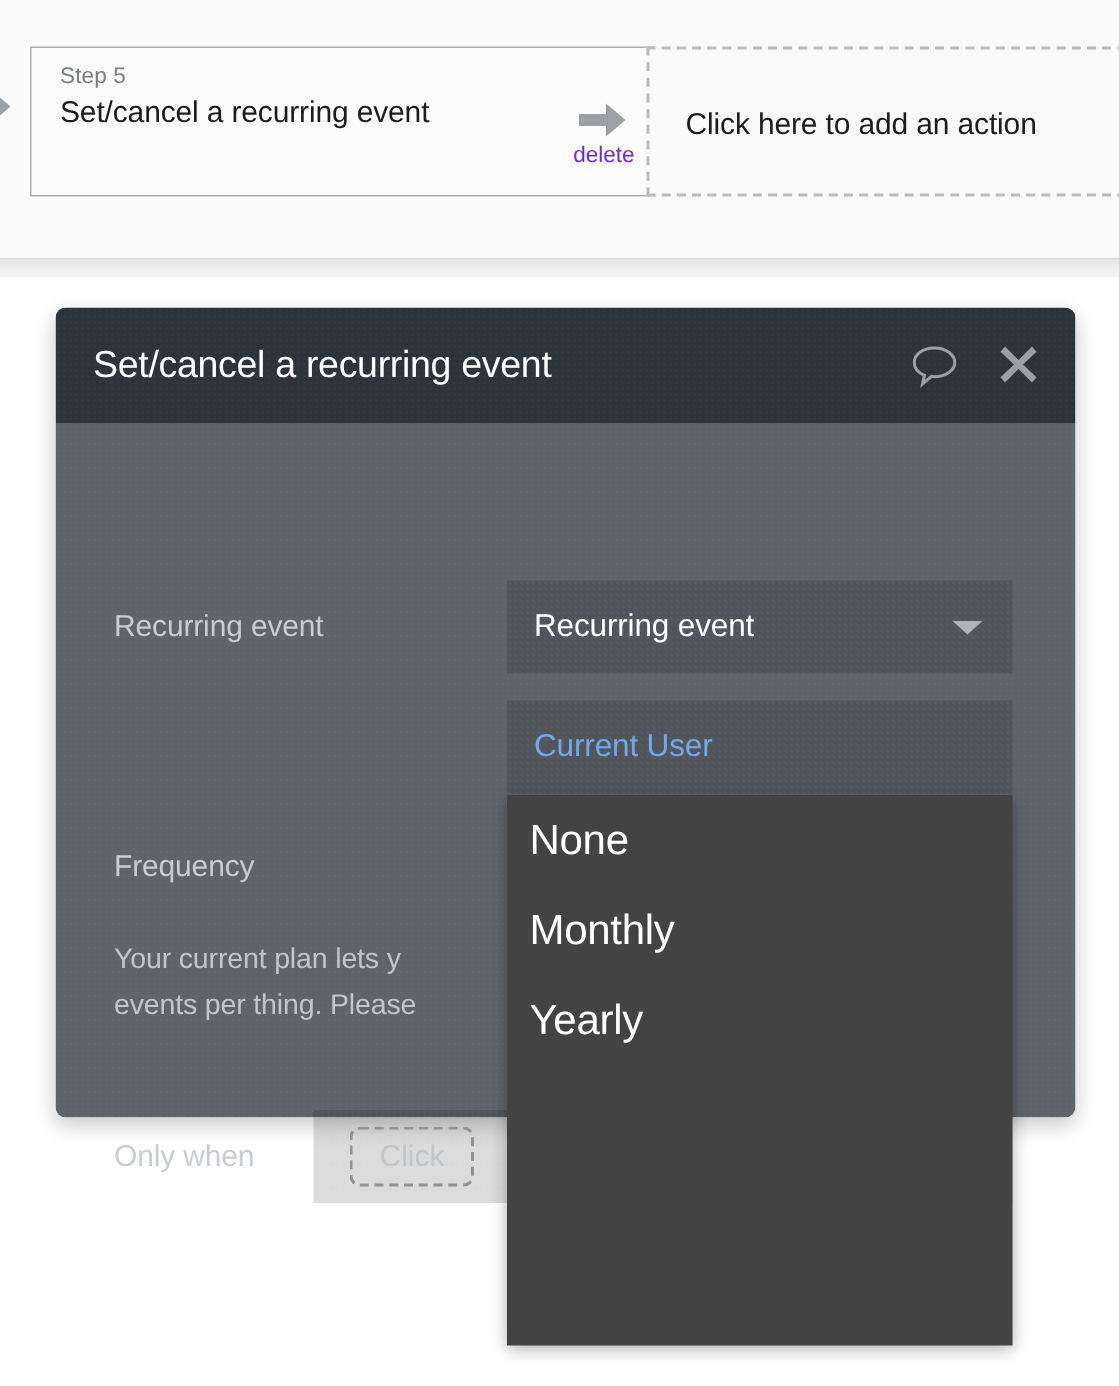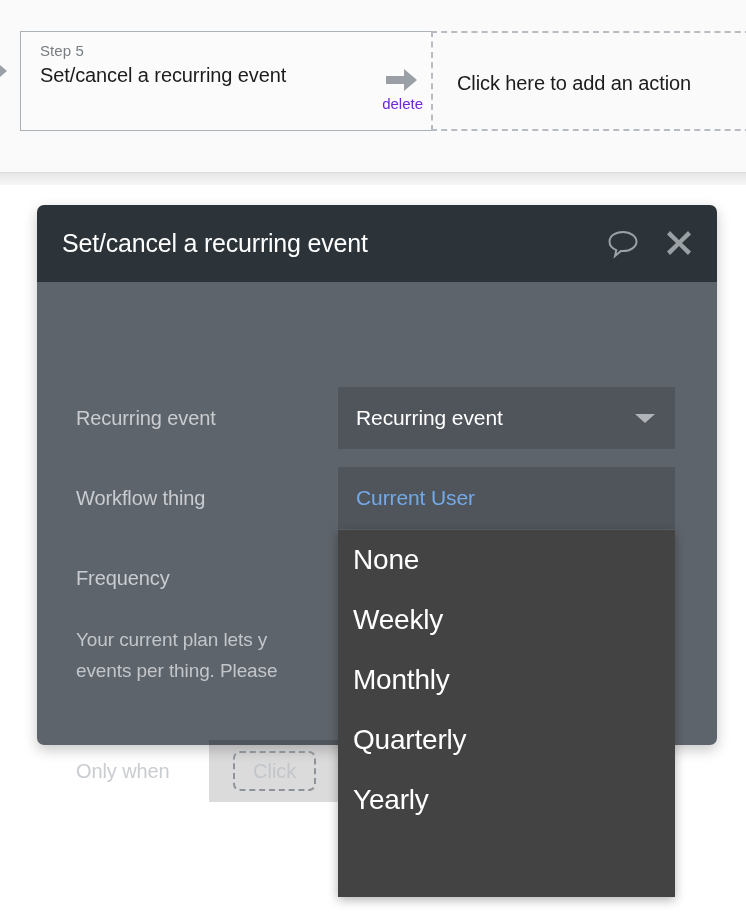--- a/index.html
+++ b/index.html
@@ -362,21 +362,20 @@
 
     <div class="form-row" id="row-recurring-event">
       <div class="form-label">Recurring event</div>
       <div class="form-control" id="field-recurring-event">
         <span class="field-text">Recurring event</span>
         <span class="caret-down" id="caret-recurring-event"></span>
       </div>
     </div>
 
     <div class="form-row" id="row-workflow-thing">
-      <div class="form-label">Workflow thing</div>
       <div class="form-control" id="field-workflow-thing">
         <span class="field-text">Current User</span>
       </div>
     </div>
 
     <div class="form-row" id="row-frequency">
       <div class="form-label">Frequency</div>
       <div class="form-control" id="field-frequency">
         <span class="caret-down" id="caret-frequency"></span>
       </div>
@@ -392,17 +391,15 @@
       <div class="form-control" id="field-only-when">
         <span id="only-when-placeholder">Click</span>
       </div>
     </div>
 
   </div>
 </div>
 
 <div id="frequency-dropdown">
     <div class="dropdown-option">None</div>
-    <div class="dropdown-option">Weekly</div>
     <div class="dropdown-option">Monthly</div>
-    <div class="dropdown-option">Quarterly</div>
     <div class="dropdown-option">Yearly</div>
   </div>
 
 </body></html>

